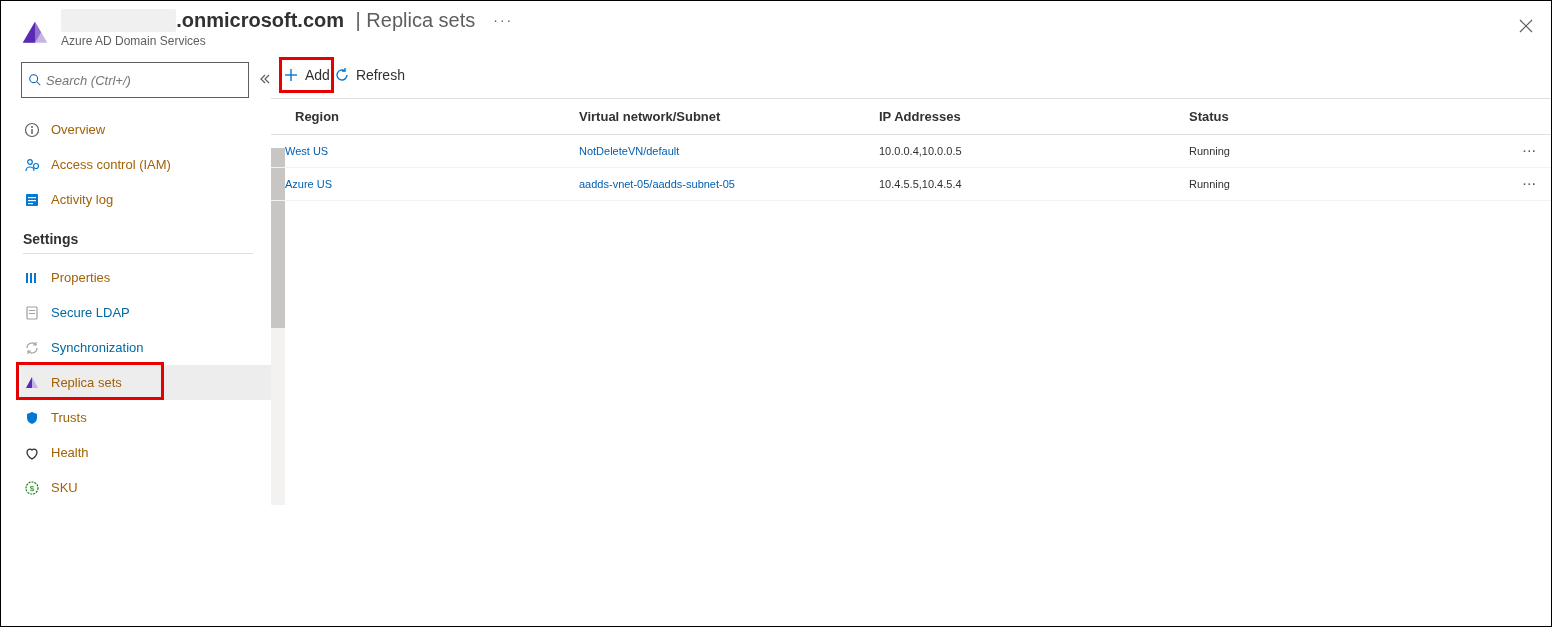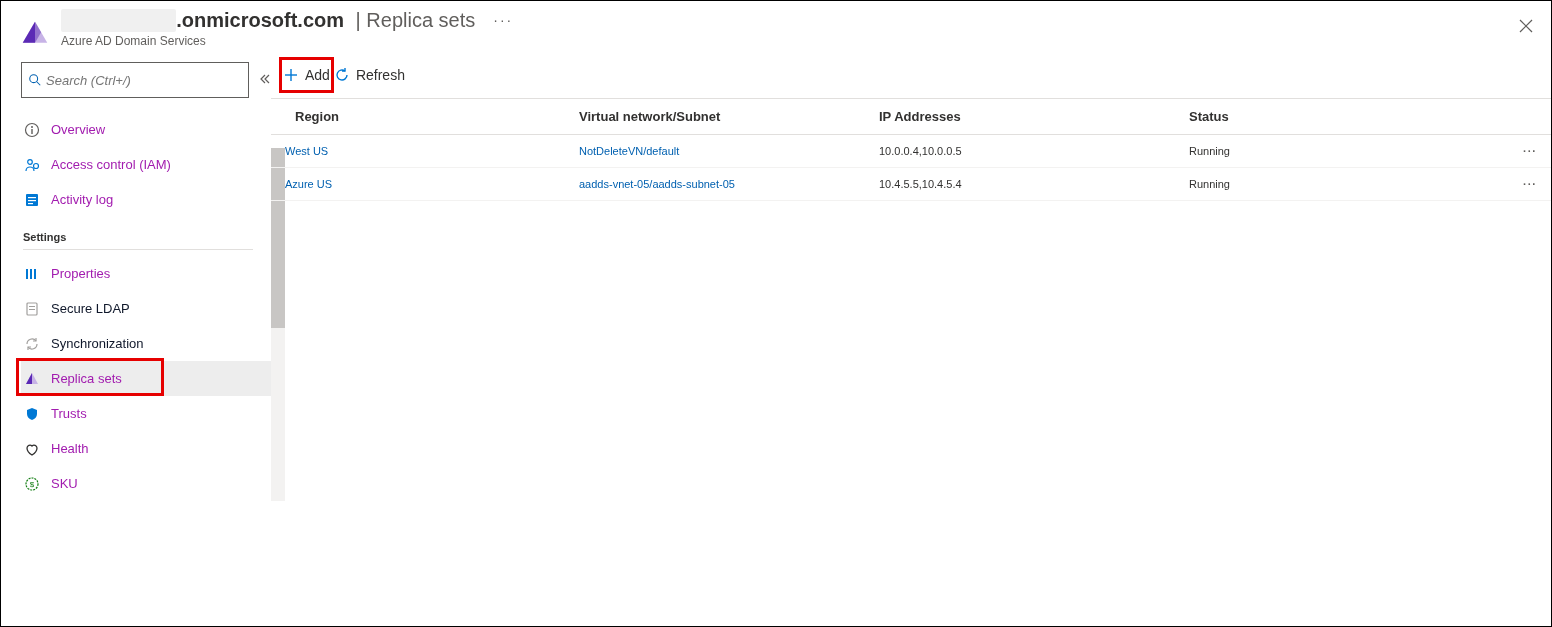--- a/index.html
+++ b/index.html
@@ -20,25 +20,25 @@
 
   
   .sidebar { width: 270px; padding: 10px 0 0 20px; position: relative; flex-shrink:0; }
   .search-row { display: flex; align-items: center; }
   .search-box { display: flex; align-items: center; width: 232px; height: 36px; border: 1px solid #605e5c; padding: 0 6px; }
   .search-box svg { margin-right: 4px; flex-shrink: 0; }
   .search-box input { border: none; outline: none; font-size: 13px; font-style: italic; color: #605e5c; width: 100%; background: transparent; }
   .collapse-chevrons { margin-left: 10px; color: #605e5c; font-size: 12px; cursor: pointer; }
 
   .menu { margin-top: 14px; }
-  .menu-item { display: flex; align-items: center; height: 35px; padding-left: 2px; cursor: pointer; color: #a21caf; }
-  .menu-item.disabled { color: #0f172a; cursor: default; }
+  .menu-item { display: flex; align-items: center; height: 35px; padding-left: 2px; cursor: pointer; color: #a16207; }
+  .menu-item.disabled { color: #0369a1; cursor: default; }
   .menu-item .mi-icon { width: 18px; height: 18px; margin-right: 10px; display: flex; align-items: center; justify-content: center; flex-shrink:0; }
   .menu-item.selected { background: #ededed; }
-  .section-label { font-size: 11px; font-weight: 600; color: #323130; margin: 14px 0 4px 2px; }
+  .section-label { font-size: 14px; font-weight: 600; color: #323130; margin: 14px 0 4px 2px; }
   .section-hr { border: none; border-top: 1px solid #e1dfdd; margin: 6px 18px 6px 2px; }
 
   .highlight-box { border: 3px solid #e60000; }
   .replica-highlight { position: absolute; left: -5px; width: 148px; height: 38px; pointer-events:none; }
 
   .scrollbar-track { position: absolute; right: -14px; top: 36px; bottom: 0; width: 14px; background: #f3f2f1; }
   .scrollbar-thumb { position: absolute; top: 0; width: 14px; height: 180px; background: #c8c6c4; }
 
   
   .main { flex: 1; padding: 0; position: relative; }

